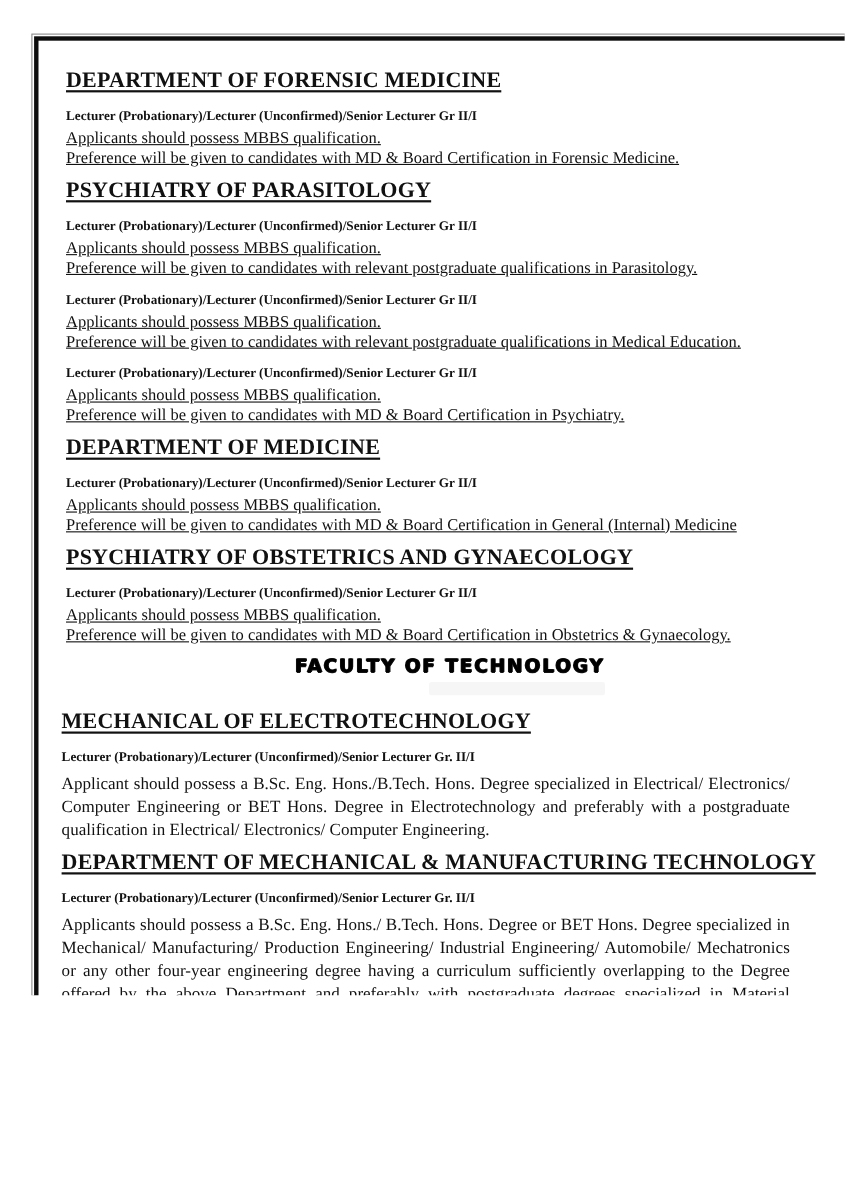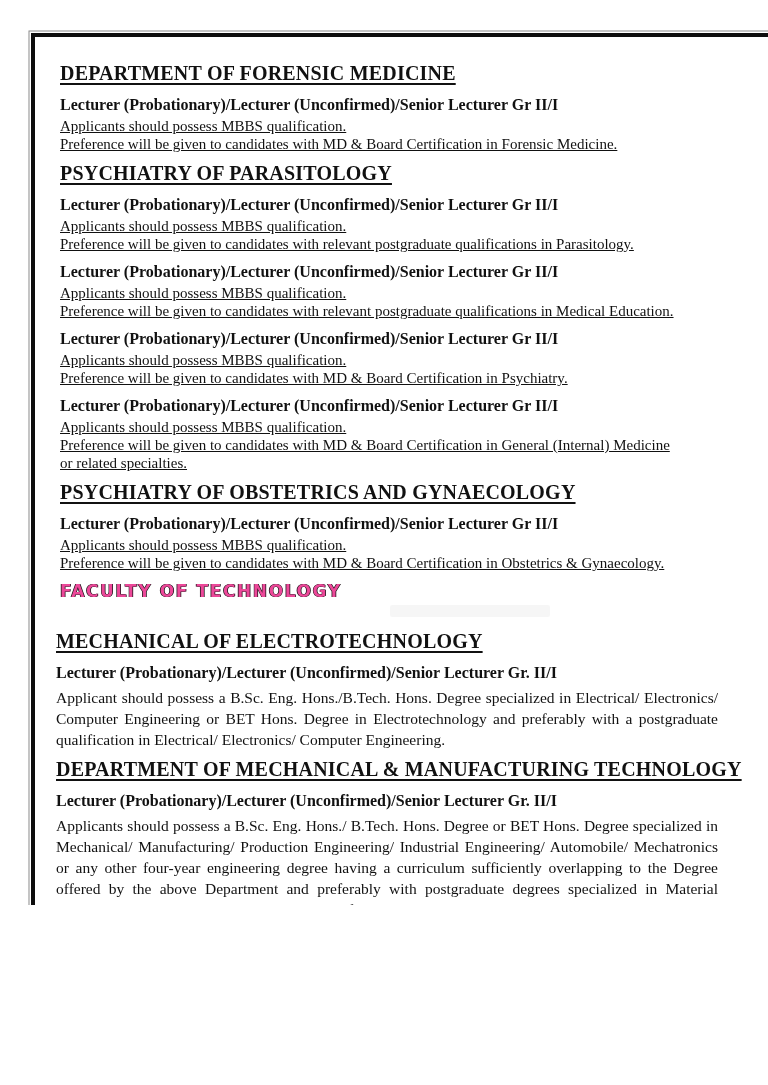--- a/index.html
+++ b/index.html
@@ -39,21 +39,21 @@
     font-size: 20px;
     line-height: 23px;
     font-weight: bold;
     margin: 0 0 10px 0;
     text-decoration: underline;
     text-decoration-thickness: 2px;
     text-underline-offset: 3px;
     letter-spacing: 0.2px;
   }
   p.position {
-    font-size: 16px;
+    font-size: 12px;
     line-height: 20px;
     font-weight: bold;
     margin: 0 0 2px 0;
     white-space: nowrap;
   }
   p.line {
     font-size: 15px;
     line-height: 18px;
     margin: 0;
     white-space: nowrap;
@@ -70,22 +70,23 @@
     position: relative;
     margin: 6px 0 29px 0;
     height: 20px;
   }
   h1.faculty {
     font-family: "DejaVu Sans", sans-serif;
     font-size: 17px;
     line-height: 20px;
     font-weight: 900;
     letter-spacing: 1.6px;
+    text-align: center;
     margin: 0;
-    color: #ec4899;
+    color: #000000;
     text-shadow: 0.7px 0 0 #141414, -0.7px 0 0 #141414, 0 0.4px 0 #141414;
   }
   .scan-smudge {
     position: absolute;
     left: 330px;
     top: 24px;
     width: 160px;
     height: 12px;
     background: rgba(0,0,0,0.035);
     border-radius: 2px;
@@ -125,24 +126,24 @@
       <p class="line">Preference will be given to candidates with relevant postgraduate qualifications in Medical Education.</p>
     </section>
 
     <section class="dept med">
       <p class="position">Lecturer (Probationary)/Lecturer (Unconfirmed)/Senior Lecturer Gr II/I</p>
       <p class="line">Applicants should possess MBBS qualification.</p>
       <p class="line">Preference will be given to candidates with MD &amp; Board Certification in Psychiatry.</p>
     </section>
 
     <section class="dept med">
+      <h2 class="dept-heading">DEPARTMENT OF MEDICINE</h2>
       <p class="position">Lecturer (Probationary)/Lecturer (Unconfirmed)/Senior Lecturer Gr II/I</p>
       <p class="line">Applicants should possess MBBS qualification.</p>
       <p class="line">Preference will be given to candidates with MD &amp; Board Certification in General (Internal) Medicine</p>
-      <p class="line">or related specialties.</p>
     </section>
 
     <section class="dept med">
       <h2 class="dept-heading">PSYCHIATRY OF OBSTETRICS AND GYNAECOLOGY</h2>
       <p class="position">Lecturer (Probationary)/Lecturer (Unconfirmed)/Senior Lecturer Gr II/I</p>
       <p class="line">Applicants should possess MBBS qualification.</p>
       <p class="line">Preference will be given to candidates with MD &amp; Board Certification in Obstetrics &amp; Gynaecology.</p>
     </section>
 
     <div class="faculty-wrap">

